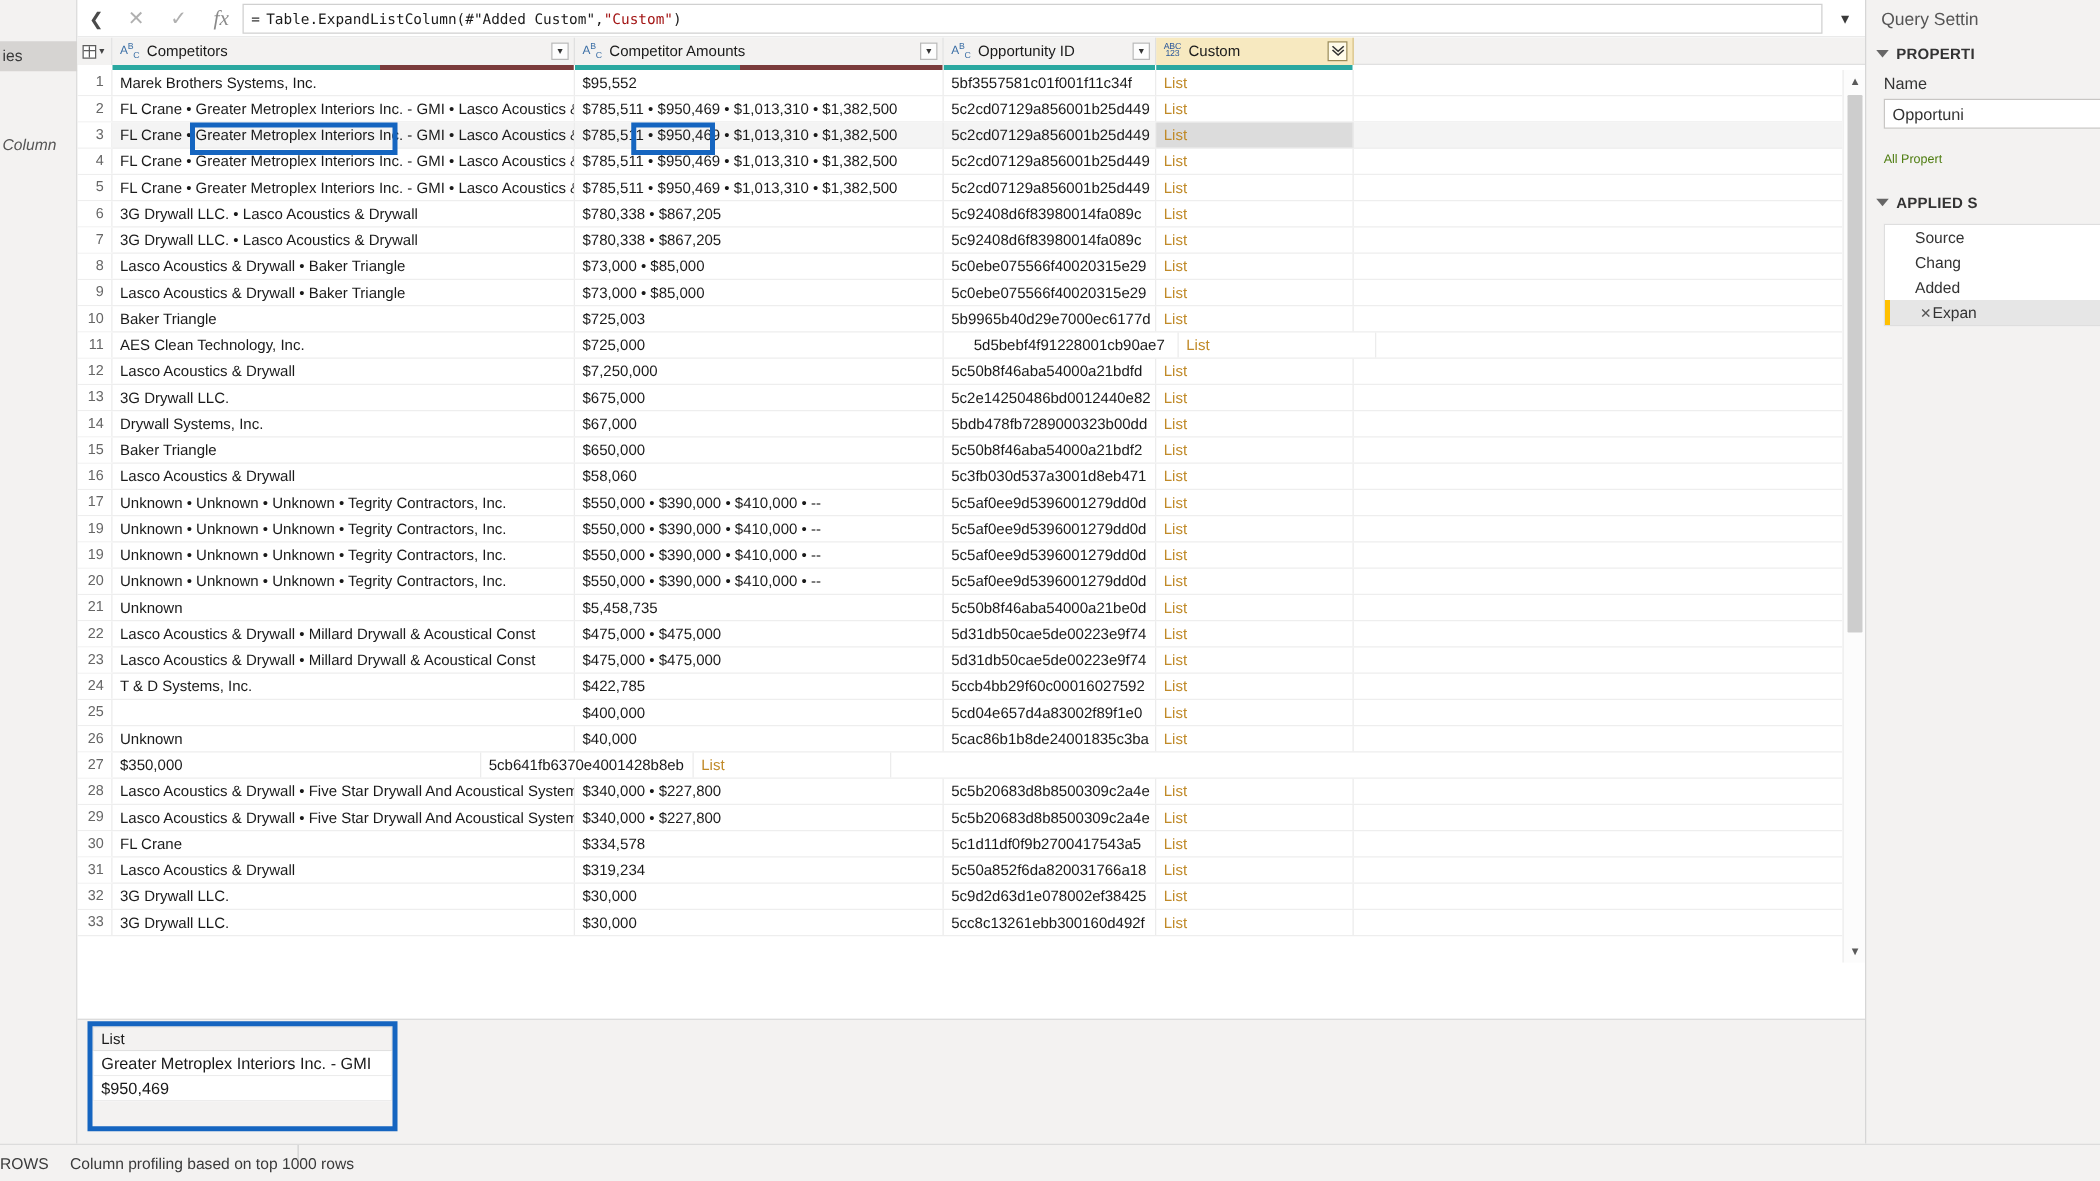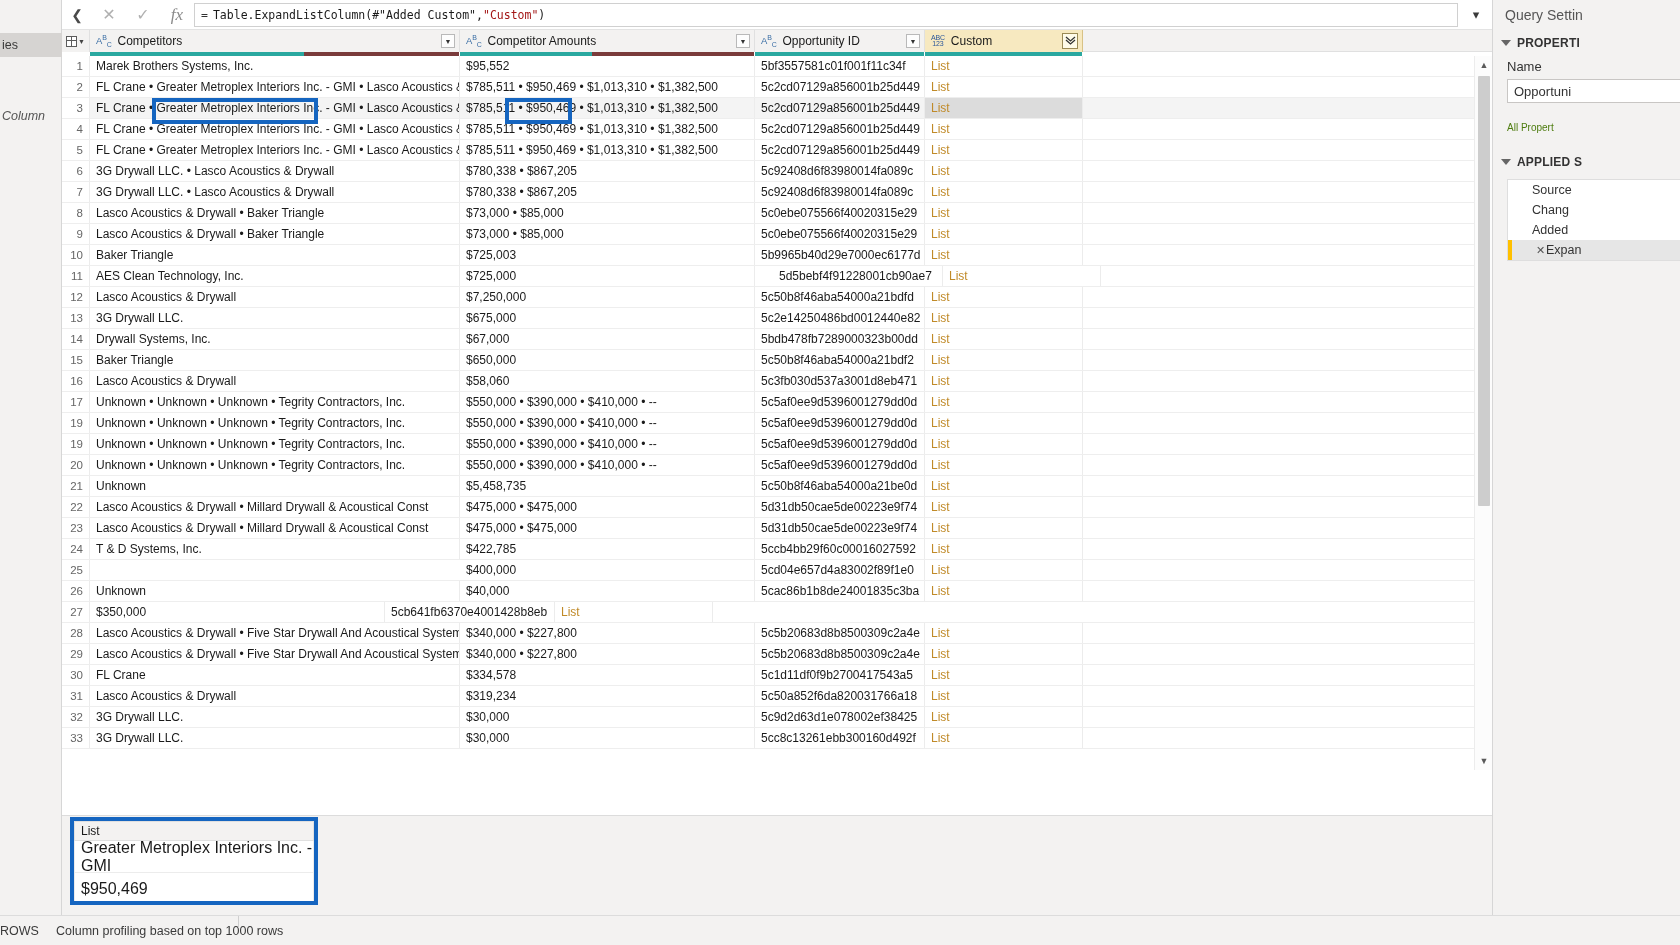--- a/index.html
+++ b/index.html
@@ -177,22 +177,22 @@
   .preview-pane {
     position: absolute; left: 62px; top: 815px; width: 1430px; height: 100px; background: #f3f2f1;
     border-top: 1px solid #dcdcdc;
   }
   .pv-table { position: absolute; left: 12px; top: 5px; width: 240px; background: #fff; }
   .pv-head {
     height: 20px; background: #f3f2f1; border: 1px solid #e0e0e0;
     display: flex; align-items: center; padding-left: 6px; font-size: 12px; color: #1a1a1a;
   }
   .pv-row {
-    height: 32px; background: #fff; border: 1px solid #ececec; border-top: none;
-    display: flex; align-items: center; padding-left: 6px; font-size: 16px; color: #1a1a1a;
+    height: 20px; background: #fff; border: 1px solid #ececec; border-top: none;
+    display: flex; align-items: center; padding-left: 6px; font-size: 13px; color: #1a1a1a;
   }
 
   
   .status {
     position: absolute; left: 0; top: 915px; width: 1680px; height: 30px;
     background: #f3f2f1; border-top: 1px solid #dcdcdc; display: flex; align-items: center;
     font-size: 12.5px; color: #3a3a3a;
   }
   .status .s1 { width: 40px; padding-left: 0; white-space: nowrap; overflow: hidden; }
   .status .s2 { margin-left: 16px; white-space: nowrap; }

